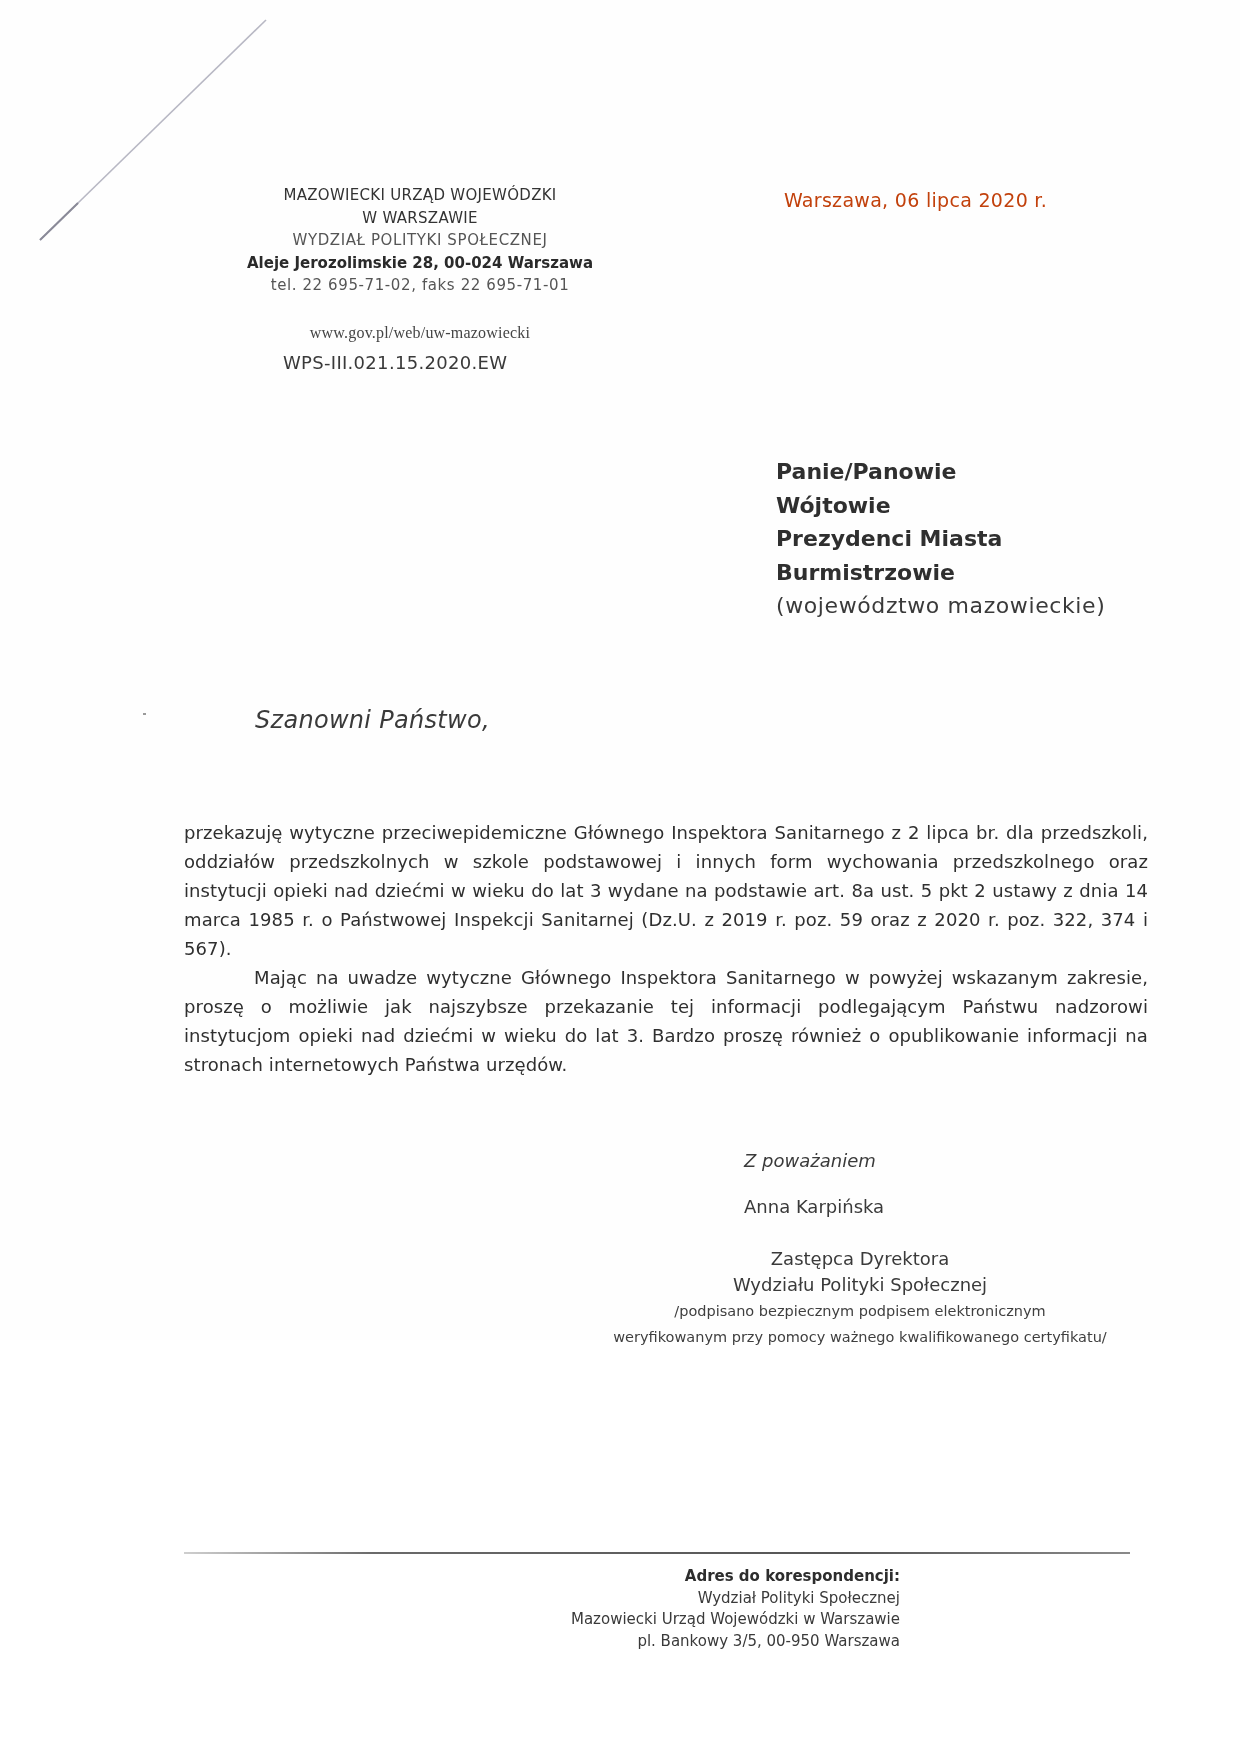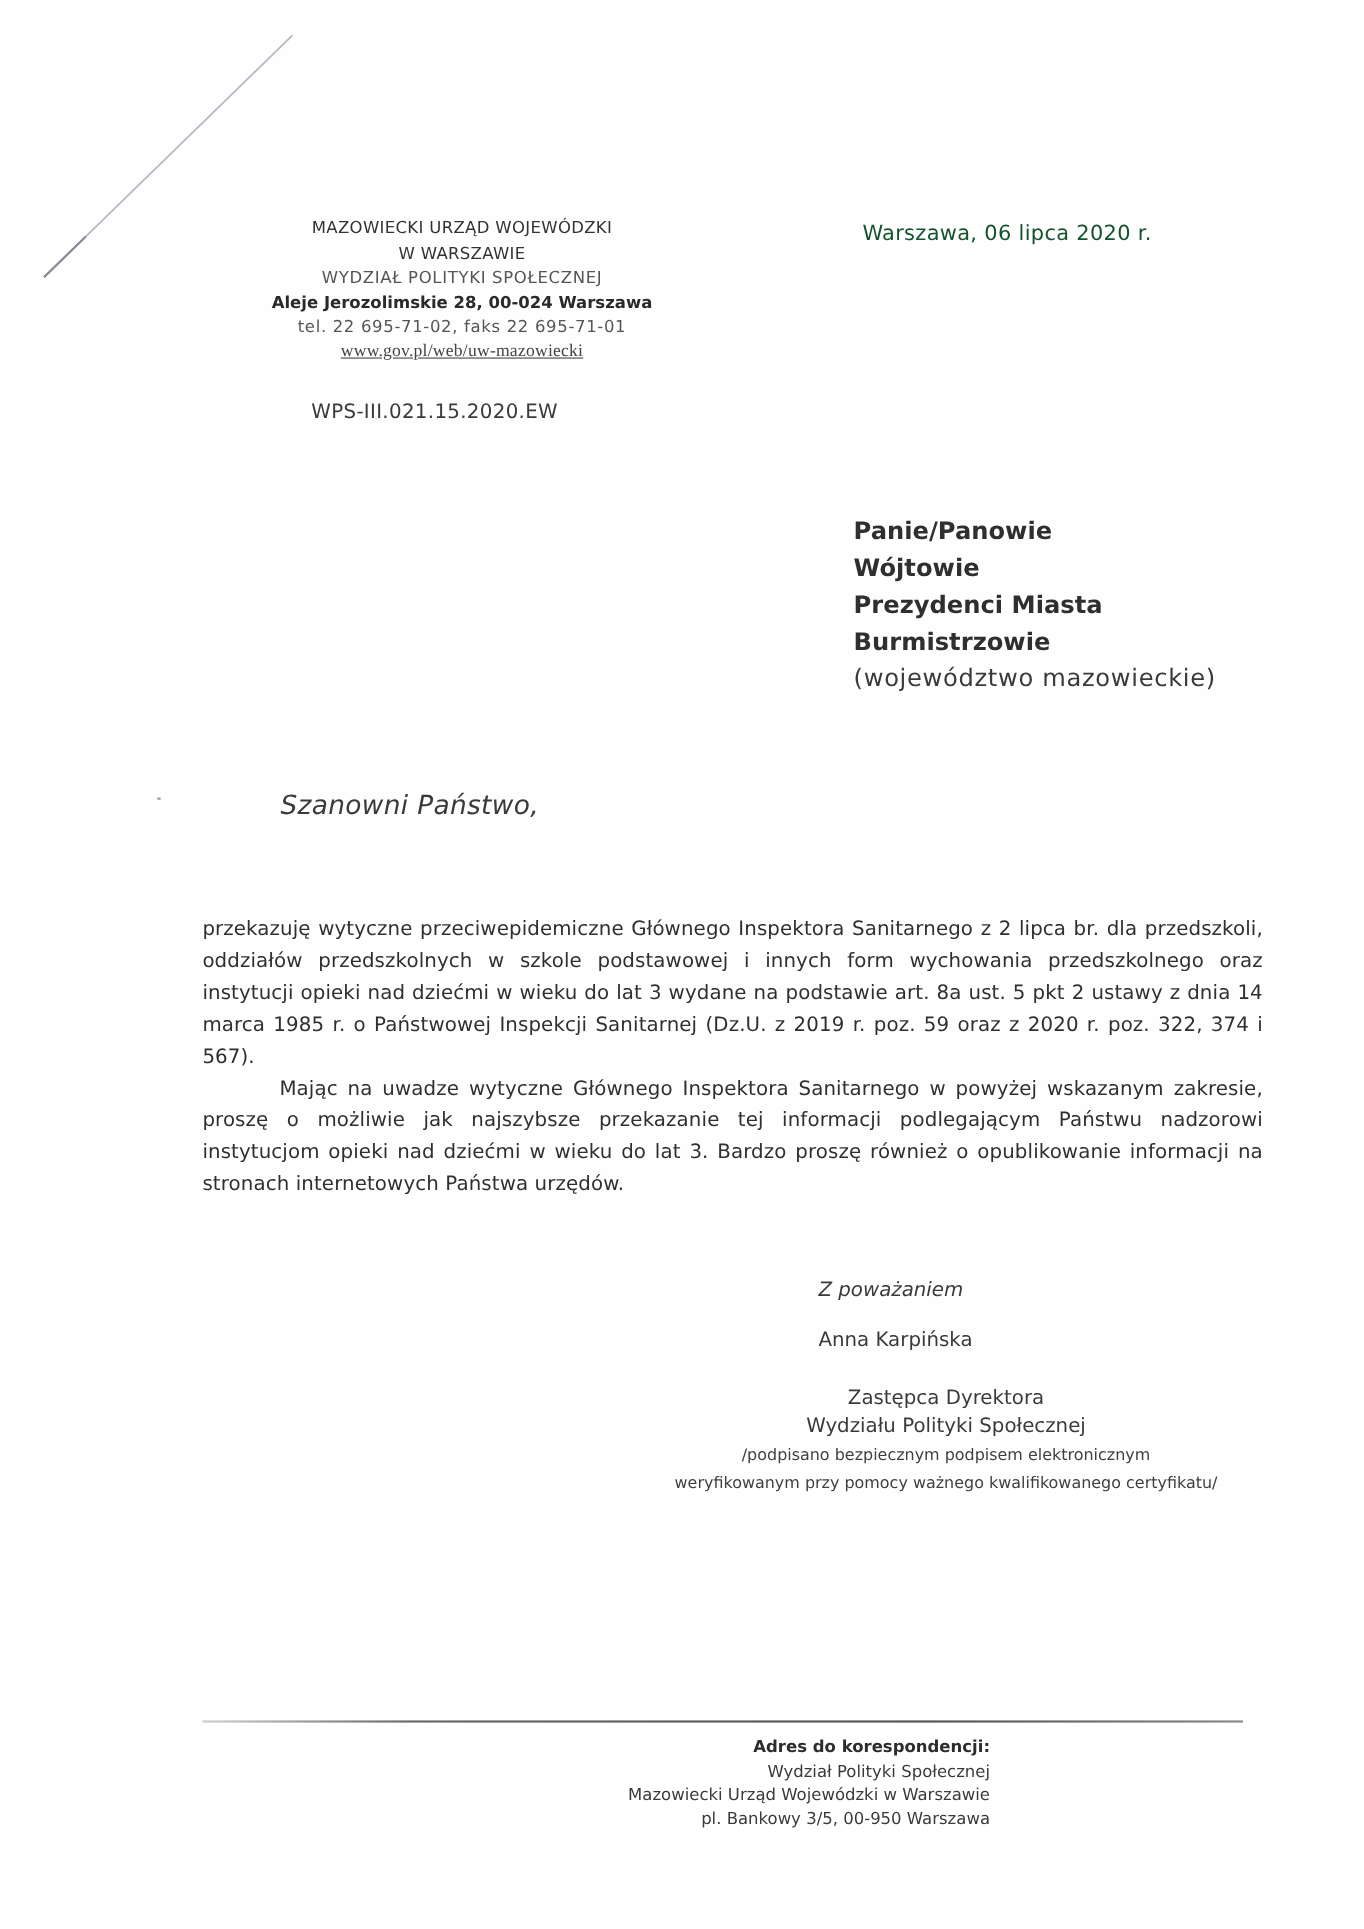--- a/index.html
+++ b/index.html
@@ -10,21 +10,21 @@
     body {
       width: 1240px;
       height: 1754px;
       position: relative;
       overflow: hidden;
       font-family: "DejaVu Sans", "Liberation Sans", sans-serif;
       color: #2e2e2e;
     }
     .page {
       position: absolute;
-      left: 0; top: 12px;
+      left: 0; top: 0;
       width: 1240px; height: 1340px;
       background: #fefefe;
     }
     .scan-mark {
       position: absolute;
       left: 38px; top: 18px;
       width: 240px; height: 230px;
     }
     .dot-mark {
       position: absolute;
@@ -42,36 +42,36 @@
       font-size: 15px;
       line-height: 22.5px;
       color: #333;
       letter-spacing: 0.3px;
     }
     .letterhead .bold { font-weight: bold; color: #2a2a2a; letter-spacing: 0; }
     .letterhead .light { color: #555; letter-spacing: 0.6px; }
     .letterhead .url {
       font-family: "Liberation Serif", "DejaVu Serif", serif;
       font-size: 16px;
-      text-decoration: underline;
       color: #444;
       letter-spacing: 0.2px;
+      margin-top: 25px;
     }
     .reference {
       position: absolute;
       left: 283px; top: 352px;
       font-size: 18px;
       color: #3a3a3a;
       letter-spacing: 0.3px;
     }
     .date-line {
       position: absolute;
       left: 784px; top: 189px;
       font-size: 19px;
-      color: #14532d;
+      color: #c2410c;
       letter-spacing: 0.3px;
     }
 
     
     .addressees {
       position: absolute;
       left: 776px; top: 455px;
       font-size: 22px;
       line-height: 33.5px;
       color: #2f2f2f;

